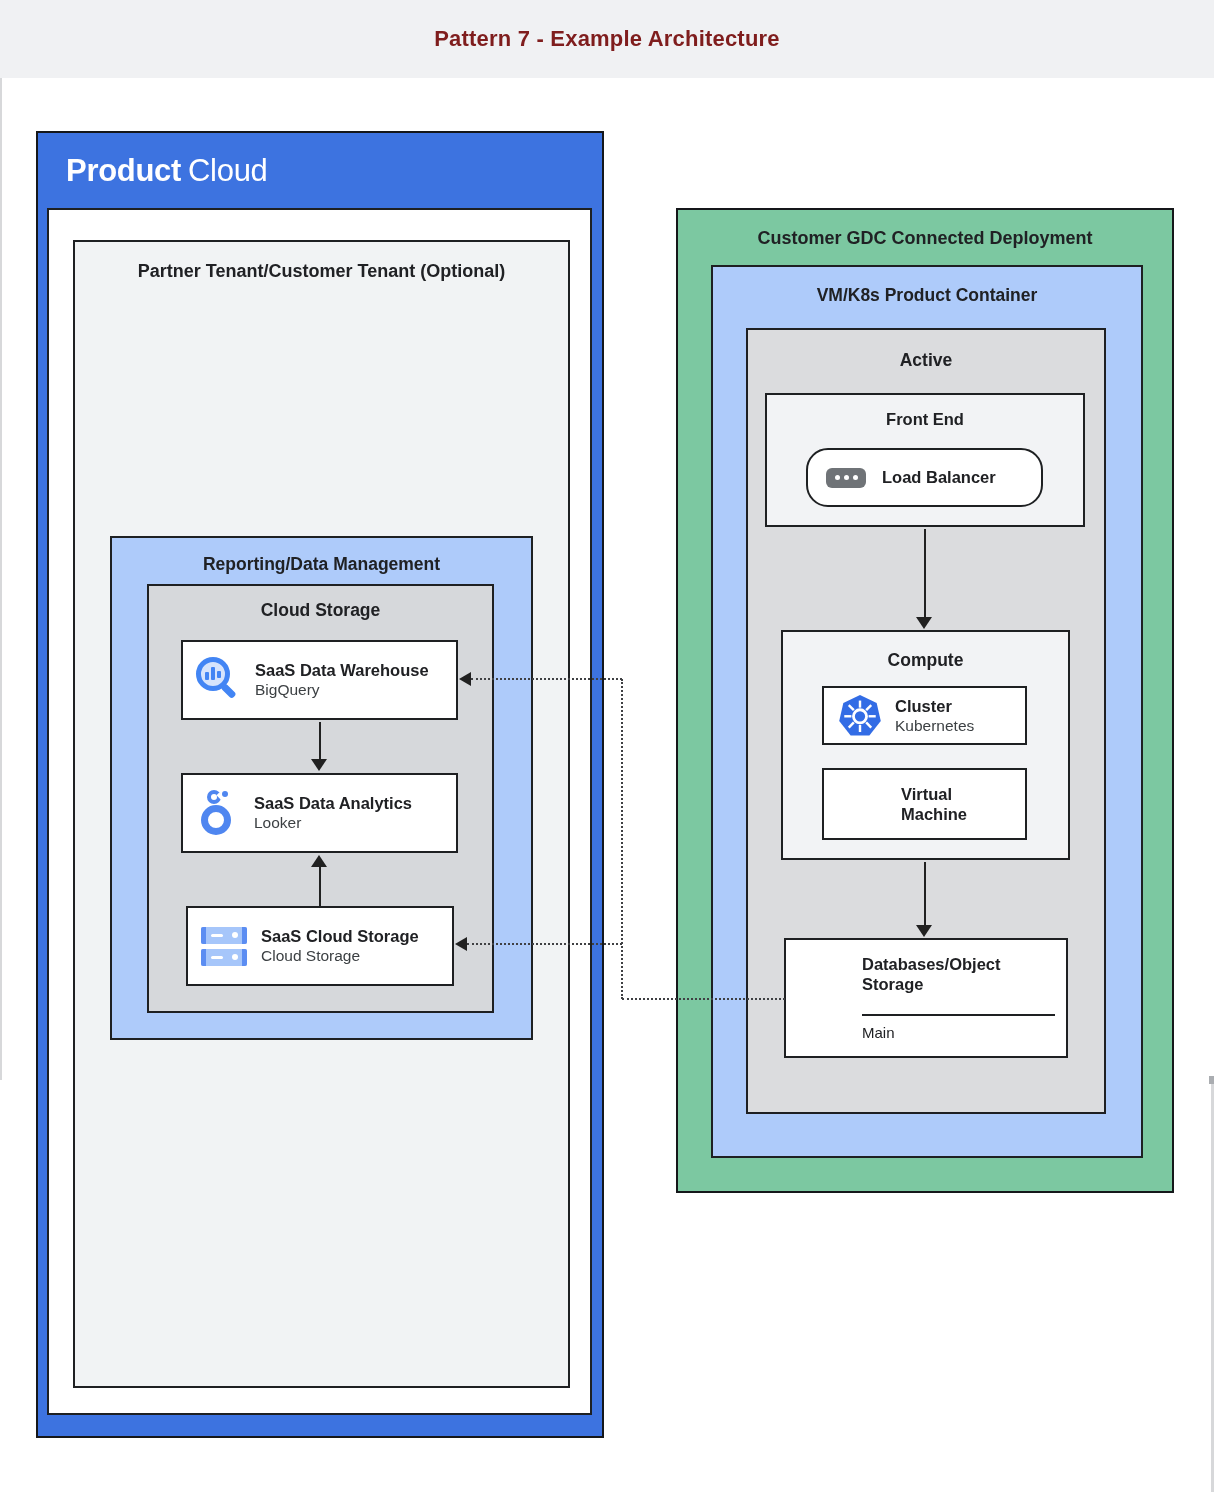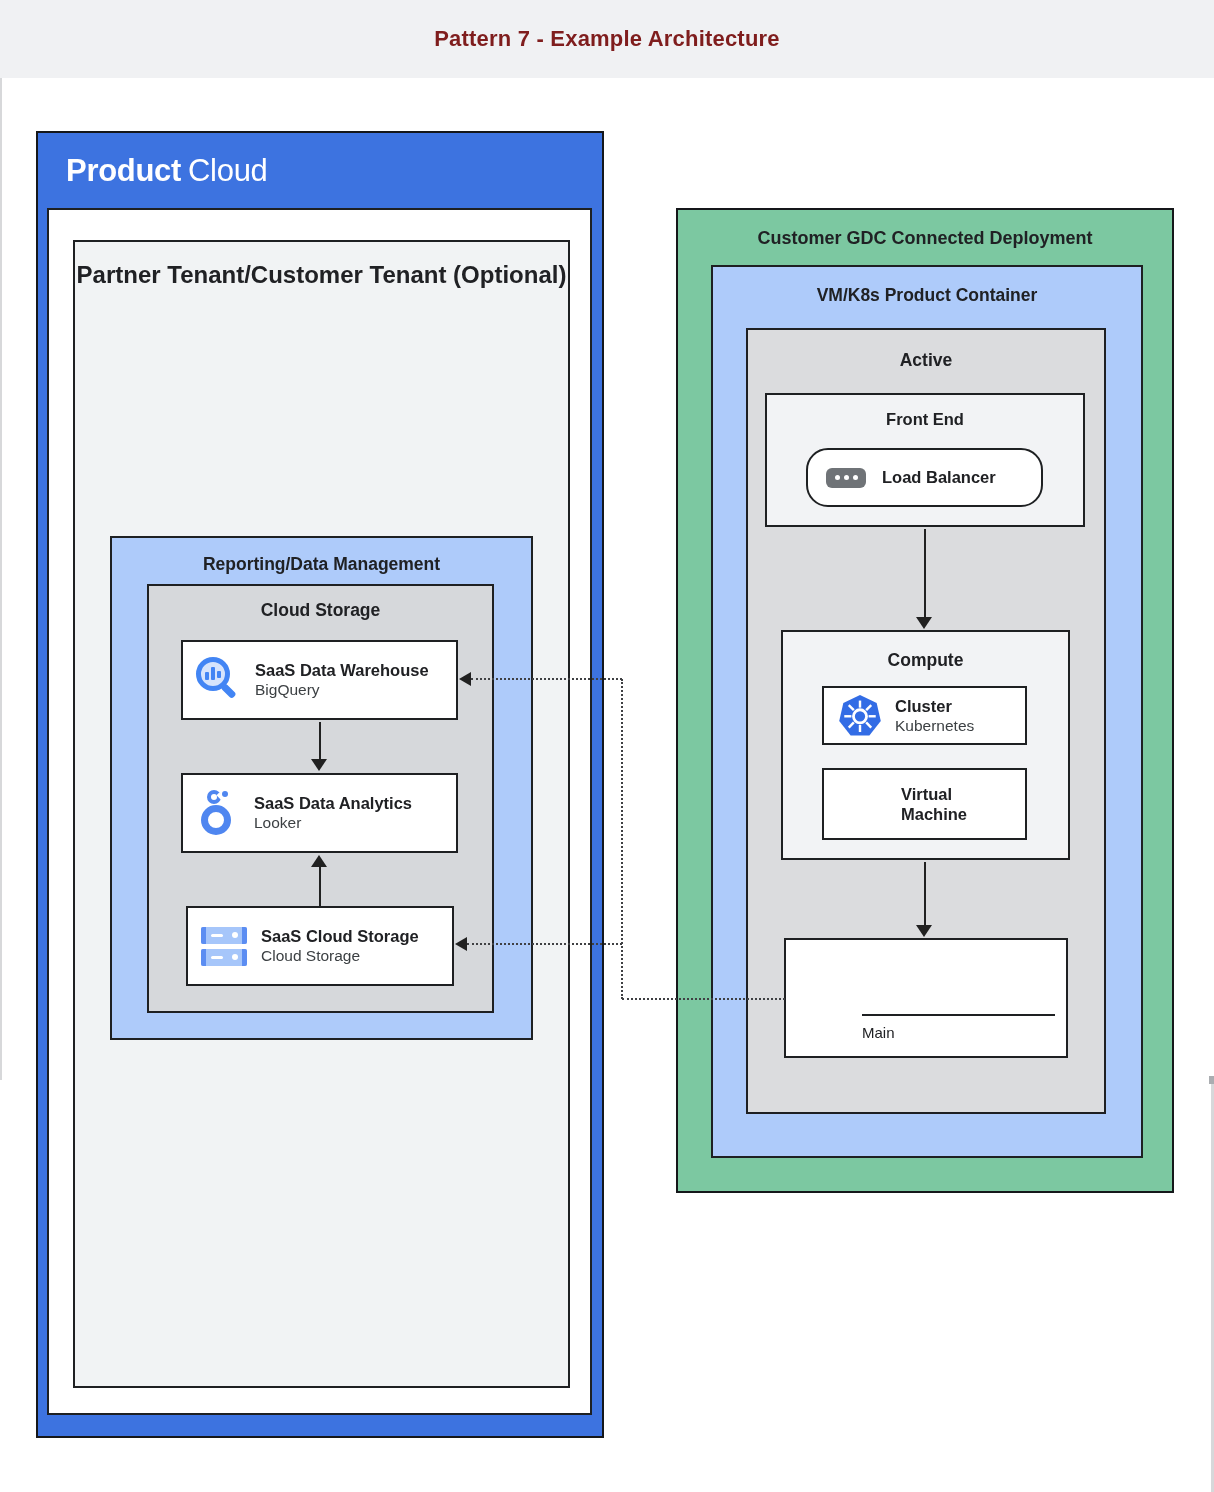--- a/index.html
+++ b/index.html
@@ -90,21 +90,21 @@
 
   <div class="box" style="left:36px;top:131px;width:568px;height:1307px;background:#3d73e0;border-color:#15171a;">
     <div id="gc-logo">
       <span class="g">Product</span><span class="c">Cloud</span>
     </div>
   </div>
 
   <div class="box" style="left:47px;top:208px;width:545px;height:1207px;background:#ffffff;"></div>
 
   <div class="box" style="left:73px;top:240px;width:497px;height:1148px;background:#f1f3f4;">
-    <span class="zlabel" style="margin-top:19px;font-size:24px;">Partner Tenant/Customer Tenant (Optional)</span>
+    <span class="zlabel" style="margin-top:19px;font-size:18px;">Partner Tenant/Customer Tenant (Optional)</span>
   </div>
 
   <div class="box" style="left:110px;top:536px;width:423px;height:504px;background:#aecbfa;">
     <span class="zlabel" style="margin-top:16px;font-size:17.5px;">Reporting/Data Management</span>
   </div>
 
   <div class="box" style="left:147px;top:584px;width:347px;height:429px;background:#d6d8db;">
     <span class="zlabel" style="margin-top:14px;font-size:17.5px;">Cloud Storage</span>
   </div>
 
@@ -222,20 +222,23 @@
       <div class="t">Virtual Machine</div>
     </span>
   </div>
 
   <div class="card" style="left:784px;top:938px;width:284px;height:120px;align-items:flex-start;">
     <span class="srv-icon" style="position:absolute;left:16px;top:20px;width:44px;height:47px;">
       <span class="srv-bar" style="width:44px;height:13px;margin-bottom:4px;"><i style="left:4px;top:3px;width:7px;height:7px;"></i></span>
       <span class="srv-bar" style="width:44px;height:13px;margin-bottom:4px;"><i style="left:4px;top:3px;width:7px;height:7px;"></i></span>
       <span class="srv-bar" style="width:44px;height:13px;"><i style="left:4px;top:3px;width:7px;height:7px;"></i></span>
     </span>
+    <span class="ctext" style="position:absolute;left:76px;top:14px;width:195px;">
+      <div class="t">Databases/Object Storage</div>
+    </span>
     <span style="position:absolute;left:76px;top:74px;width:193px;height:2px;background:#1e2022;"></span>
     <span class="ctext" style="position:absolute;left:76px;top:84px;">
       <div class="s" style="font-size:15px;color:#202124;">Main</div>
     </span>
   </div>
 
   <div class="vline" style="left:924px;top:529px;height:89px;"></div>
   <div class="arr-down" style="left:916px;top:617px;"></div>
   <div class="vline" style="left:924px;top:862px;height:64px;"></div>
   <div class="arr-down" style="left:916px;top:925px;"></div>

